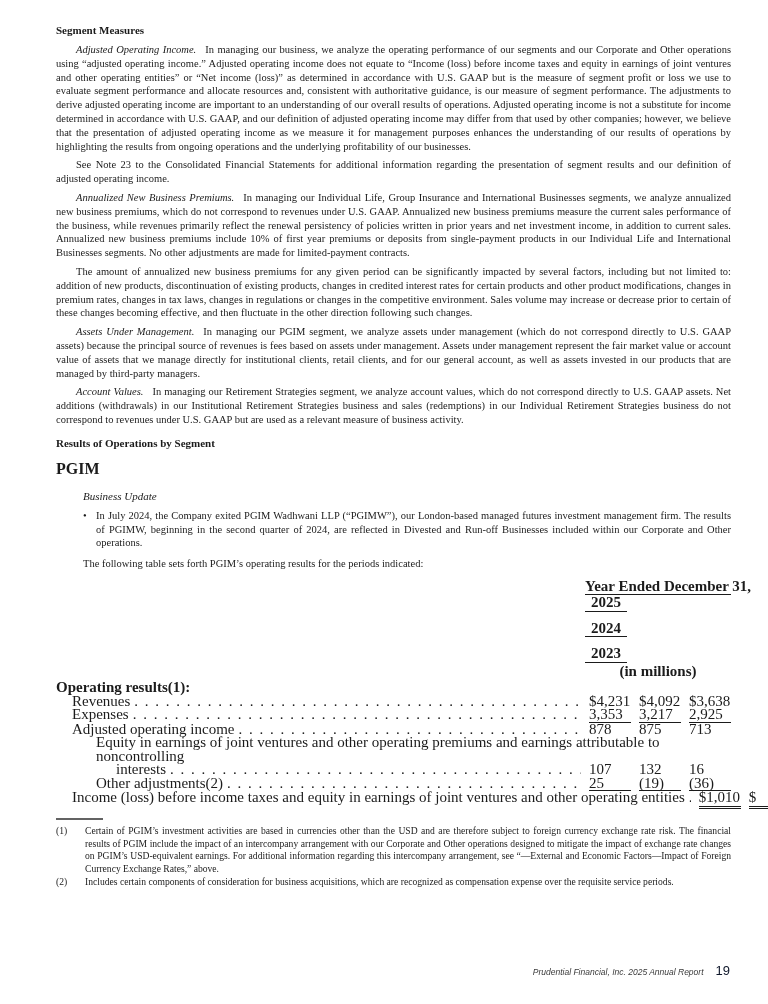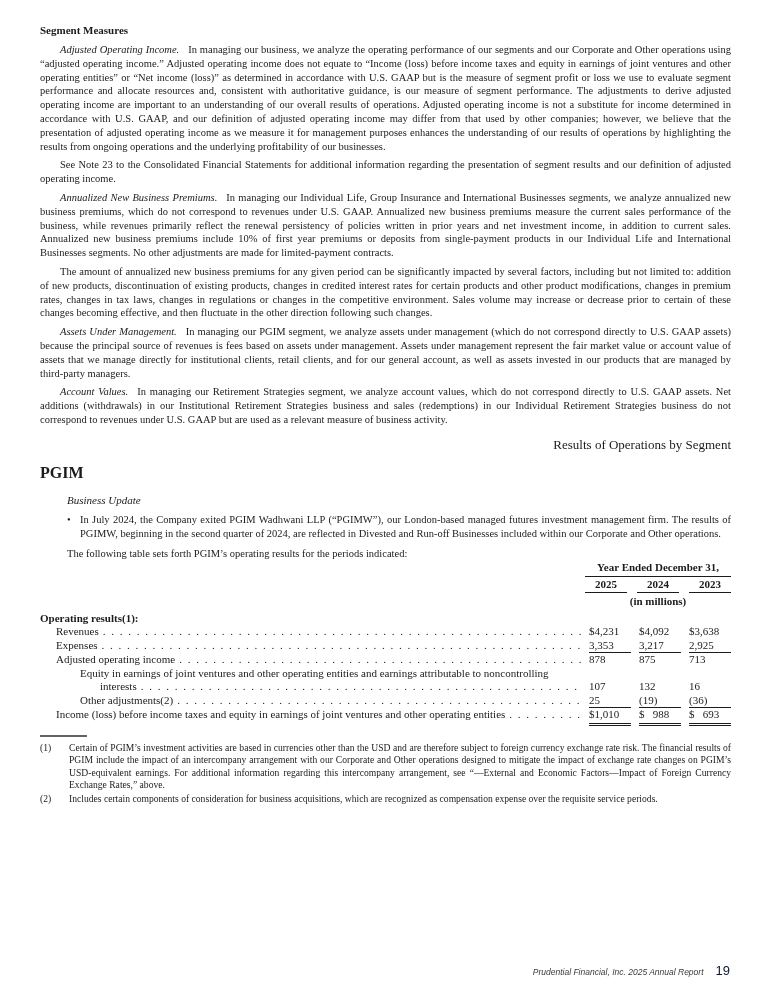--- a/index.html
+++ b/index.html
@@ -1,42 +1,42 @@
 <!DOCTYPE html>
 <html><head>
 <meta charset="utf-8">
 <style>
   html,body { margin:0; padding:0; background:#e8e8e8; }
   .page {
     position:relative; width:768px; height:1004px; margin:0 auto;
     background:#ffffff; color:#1b1b1b; overflow:hidden;
     font-family:"Liberation Serif","DejaVu Serif",serif;
-    box-sizing:border-box; padding:24px 37px 0 40px;
+    box-sizing:border-box; padding:24px 37px 0 56px;
   }
   
   .sec-head   { font-size:11px; font-weight:bold; margin:0 0 7px 0; }
-  .center-head{ font-size:13px; font-weight:normal; text-align:right; margin:10px 0 0 0; }
+  .center-head{ font-size:11px; font-weight:bold; text-align:left; margin:10px 0 0 0; }
   .pgim-head  { font-size:16px; font-weight:bold; margin:11px 0 0 0; }
   
   .para { font-size:10.5px; line-height:13.8px; text-align:justify; text-indent:20px; margin:0 0 5px 0; }
   .lead { font-style:italic; }
   .lead:not(:empty) { margin-right:9px; }
   
   .sub { margin-left:27px; }
   .sub-head { font-size:11px; font-style:italic; margin:12px 0 0 0; }
   .or-head  { margin-top:17px; }
   .bullet-row { display:flex; margin-top:7px; }
   .bullet-glyph { width:13px; flex:none; font-size:10.5px; line-height:13.8px; }
   .bullet-text { flex:1; font-size:10.5px; line-height:13.8px; text-align:justify; }
   .intro { font-size:10.5px; line-height:13.8px; margin-top:7px; }
   
-  .tbl { font-size:11px; line-height:13.5px; }
+  .tbl { margin-top:9px; font-size:15px; line-height:13.5px; }
   .tbl-head { width:146px; margin-left:auto; text-align:center; font-weight:bold; }
   .tbl-period { border-bottom:1px solid #1b1b1b; padding-bottom:1px; white-space:nowrap; }
-  .tbl-years { display:flex; gap:10px; margin-top:1px; }
+  .tbl-years { display:flex; gap:10px; margin-top:1px;flex-direction:column; }
   .yr { width:42px; border-bottom:1px solid #1b1b1b; padding-bottom:1px; }
   .tbl-units { padding:2px 0 3px 0; }
   .group-label { font-weight:bold; }
   .trow { display:flex; align-items:baseline; }
   .tlabel { white-space:nowrap;text-align:right; }
   .ind1 { padding-left:16px; }
   .ind2 { padding-left:40px; }
   .ind3 { padding-left:60px; }
   .cont-line { padding-left:40px; }
   .leader { flex:1 1 0; overflow:hidden; white-space:nowrap; padding:0 2px 0 4px; }
@@ -119,21 +119,21 @@
 
     <div class="trow">
       <span class="tlabel ind1">Adjusted operating income</span>
       <span class="leader"></span>
       <span class="tval">878</span>
       <span class="tval">875</span>
       <span class="tval">713</span>
     </div>
 
     <div>
-      <div class="cont-line">Equity in earnings of joint ventures and other operating entities and earnings attributable to noncontrolling</div>
+      <div class="cont-line">Equity in earnings of joint ventures and other operating premiums and earnings attributable to noncontrolling</div>
       <div class="trow">
         <span class="tlabel ind3">interests</span>
         <span class="leader"></span>
         <span class="tval">107</span>
         <span class="tval">132</span>
         <span class="tval">16</span>
       </div>
     </div>
 
     <div class="trow">

